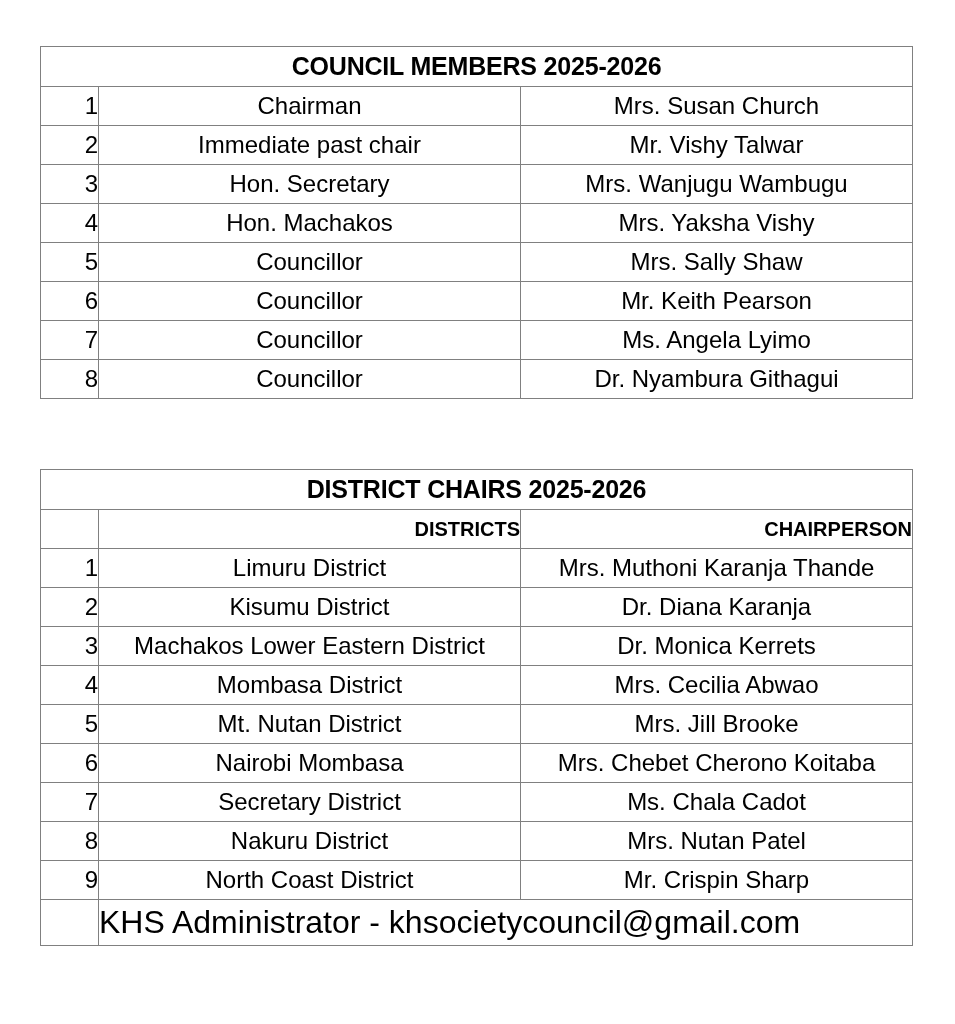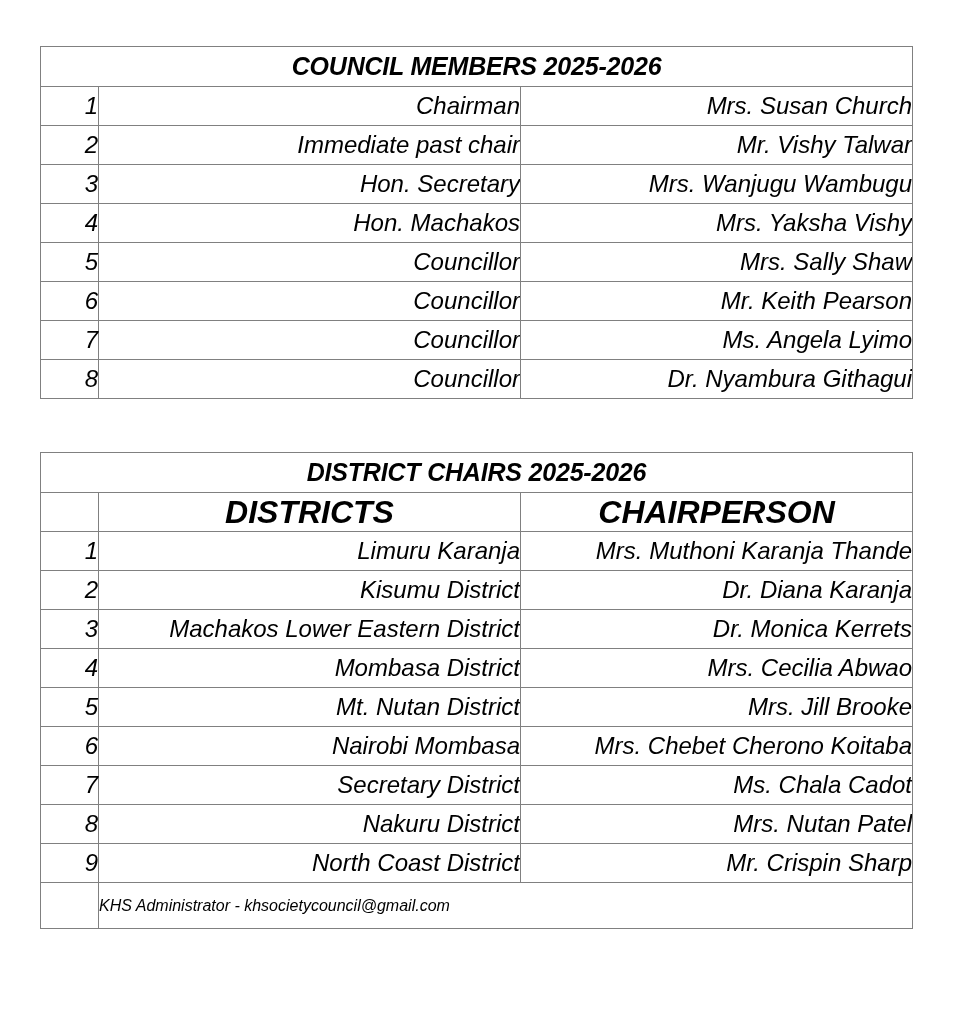--- a/index.html
+++ b/index.html
@@ -23,32 +23,31 @@
     width: 955px;
     height: 1024px;
     background: #ffffff;
   }
 
   table.doc-table {
     position: absolute;
     border-collapse: collapse;
     table-layout: fixed;
     background: #4d7c0f;
-    font-style: italic;
   }
 
   #council-members-table {
     left: 40px;
     top: 46px;
     width: 872px;
   }
 
   #district-chairs-table {
     left: 40px;
-    top: 452px;
+    top: 469px;
     width: 872px;
   }
 
   table.doc-table td {
     border: 1px solid #808080;
     padding: 0;
     vertical-align: middle;
     background: #ffffff;
   }
 
@@ -69,42 +68,42 @@
   .cell-num {
     text-align: right;
     font-size: 24px;
     height: 38px;
     line-height: 38px;
     padding-right: 7px;
     white-space: nowrap;
   }
 
   .cell-text {
-    text-align: right;
+    text-align: center;
     font-size: 24px;
     height: 38px;
     line-height: 38px;
     padding-left: 8px;
     white-space: nowrap;
     overflow: hidden;
   }
 
   .cell-colhead {
-    text-align: center;
+    text-align: right;
     font-weight: bold;
-    font-size: 32px;
+    font-size: 20px;
     height: 38px;
     line-height: 38px;
     padding-left: 35px;
     white-space: nowrap;
   }
 
   .cell-footer {
     text-align: left;
-    font-size: 16px;
+    font-size: 32px;
     height: 45px;
     line-height: 45px;
     padding-left: 8px;
     white-space: nowrap;
   }
 
   .cell-empty {
     height: 45px;
   }
 </style>
@@ -179,21 +178,21 @@
       </tr>
 
       <tr>
         <td class="cell-num"></td>
         <td class="cell-colhead">DISTRICTS</td>
         <td class="cell-colhead">CHAIRPERSON</td>
       </tr>
 
       <tr>
         <td class="cell-num">1</td>
-        <td class="cell-text">Limuru Karanja</td>
+        <td class="cell-text">Limuru District</td>
         <td class="cell-text">Mrs. Muthoni Karanja Thande</td>
       </tr>
       <tr>
         <td class="cell-num">2</td>
         <td class="cell-text">Kisumu District</td>
         <td class="cell-text">Dr.  Diana Karanja</td>
       </tr>
       <tr>
         <td class="cell-num">3</td>
         <td class="cell-text">Machakos Lower Eastern District</td>

